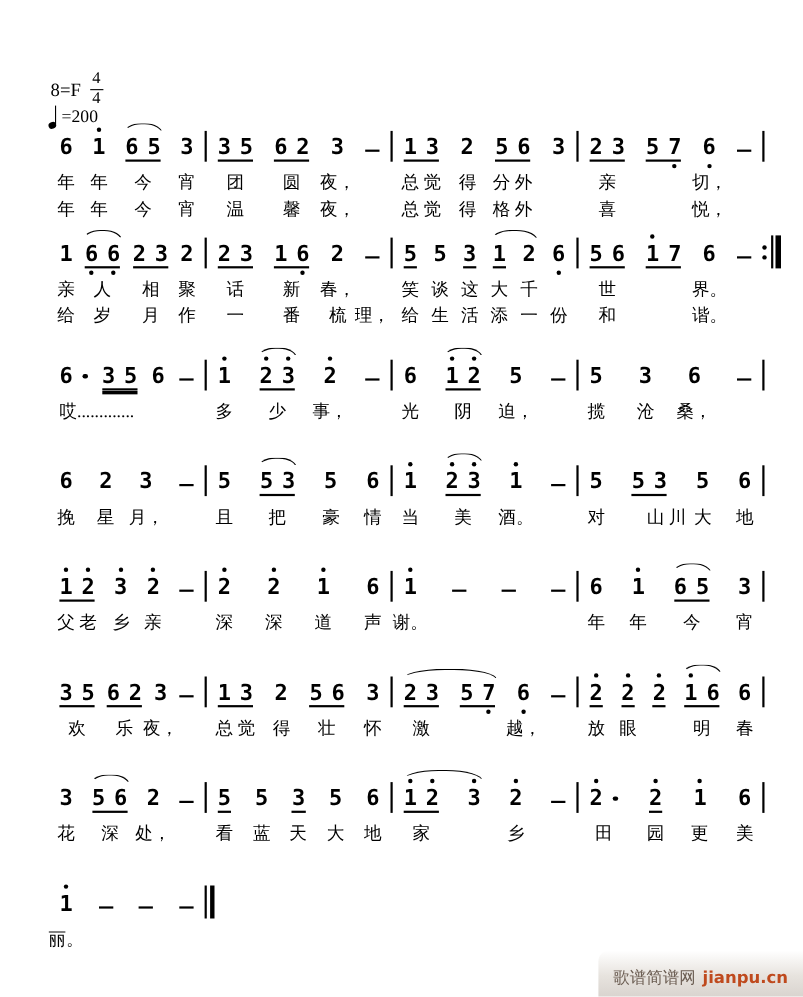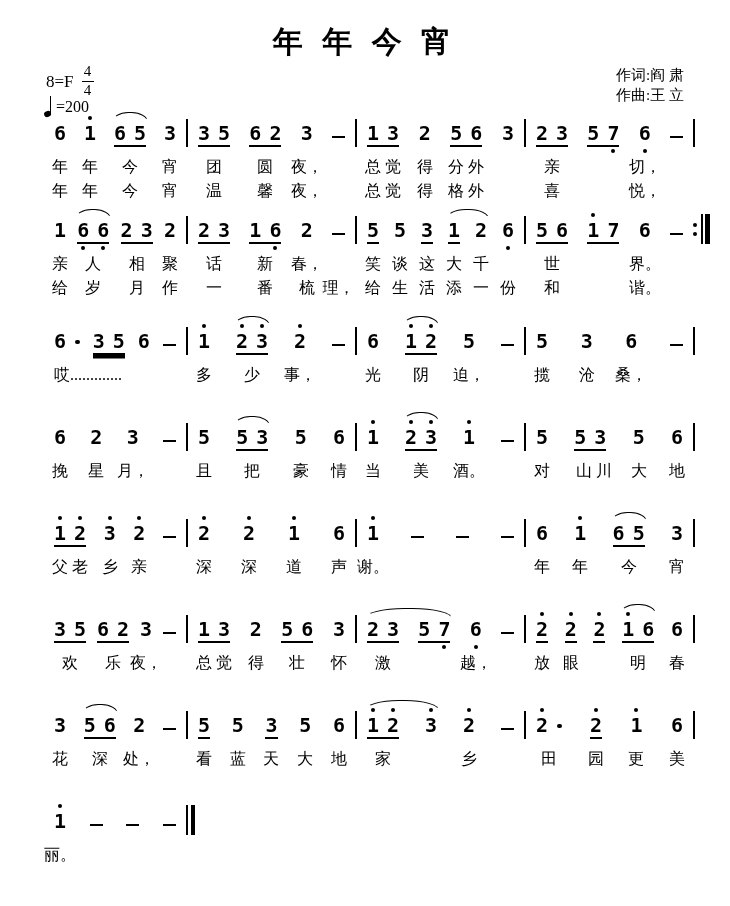--- a/index.html
+++ b/index.html
@@ -68,40 +68,35 @@
              display:flex;justify-content:center;align-items:center;gap:6px;
              padding-top:8px;box-sizing:border-box;}
   .wm-site{font-size:15px;}
   .wm-url{font-size:15px;font-weight:bold;font-family:"DejaVu Sans",sans-serif;}
 </style>
 </head>
 <body>
 
 <div class="page">
 
-  <div class="title">年 年 今 宵</div>
 
   <div class="keysig">
     <span>8=F</span>
     <span class="ts">
       <span>4</span>
       <span class="ts-line"></span>
       <span>4</span>
     </span>
   </div>
 
   <div class="tempo">
     <span class="qnote"></span>
     <span>=200</span>
   </div>
 
-  <div class="credits">
-    <div>作词:阎  肃</div>
-    <div>作曲:王  立</div>
-  </div>
 
   <div class="score">
       <div class="system" style="top: 115px;">
         <div class="notes-row">
           <div class="measure m-first">
             <span class="cell note-cell">
               <span class="digit">6</span>
             </span>
             <span class="cell note-cell">
               <span class="digit">1<i class="odot up"></i></span>
@@ -521,21 +516,21 @@
           </div>
           <span class="bar-space" style="width: 2px;"></span>
           <div class="lyric-measure m-rest">
             <span class="lyr" style="left: 16px; transform: translateX(-50%);">当</span>
             <span class="lyr" style="left: 64px; transform: translateX(-50%);">美</span>
             <span class="lyr" style="left: 112px; transform: translateX(-50%);">酒。</span>
           </div>
           <span class="bar-space" style="width: 2px;"></span>
           <div class="lyric-measure m-rest">
             <span class="lyr" style="left: 16px; transform: translateX(-50%);">对</span>
-            <span class="lyr" style="left: 68px; transform: translateX(-50%);">山 川</span>
+            <span class="lyr" style="left: 80px; transform: translateX(-50%);">山 川</span>
             <span class="lyr" style="left: 113px; transform: translateX(-50%);">大</span>
             <span class="lyr" style="left: 151px; transform: translateX(-50%);">地</span>
           </div>
           <span class="bar-space" style="width: 2px;"></span>
         </div>
       </div>
       <div class="system" style="top: 515px;">
         <div class="notes-row">
           <div class="measure m-first">
             <span class="cell note-cell u1">
@@ -832,14 +827,18 @@
         </div>
         <div class="lyric-row">
           <div class="lyric-measure m-first">
             <span class="lyr" style="left: 16px; transform: translateX(-50%);">丽。</span>
           </div>
           <span class="bar-space" style="width: 11px;"></span>
         </div>
       </div>
     </div>
 
+  <div class="watermark">
+    <span class="wm-site" style="color: rgb(107, 93, 82);">歌谱简谱网</span>
+    <span class="wm-url" style="color: rgb(191, 74, 30);">jianpu.cn</span>
+  </div>
 
 </div>
 
 </body></html>

